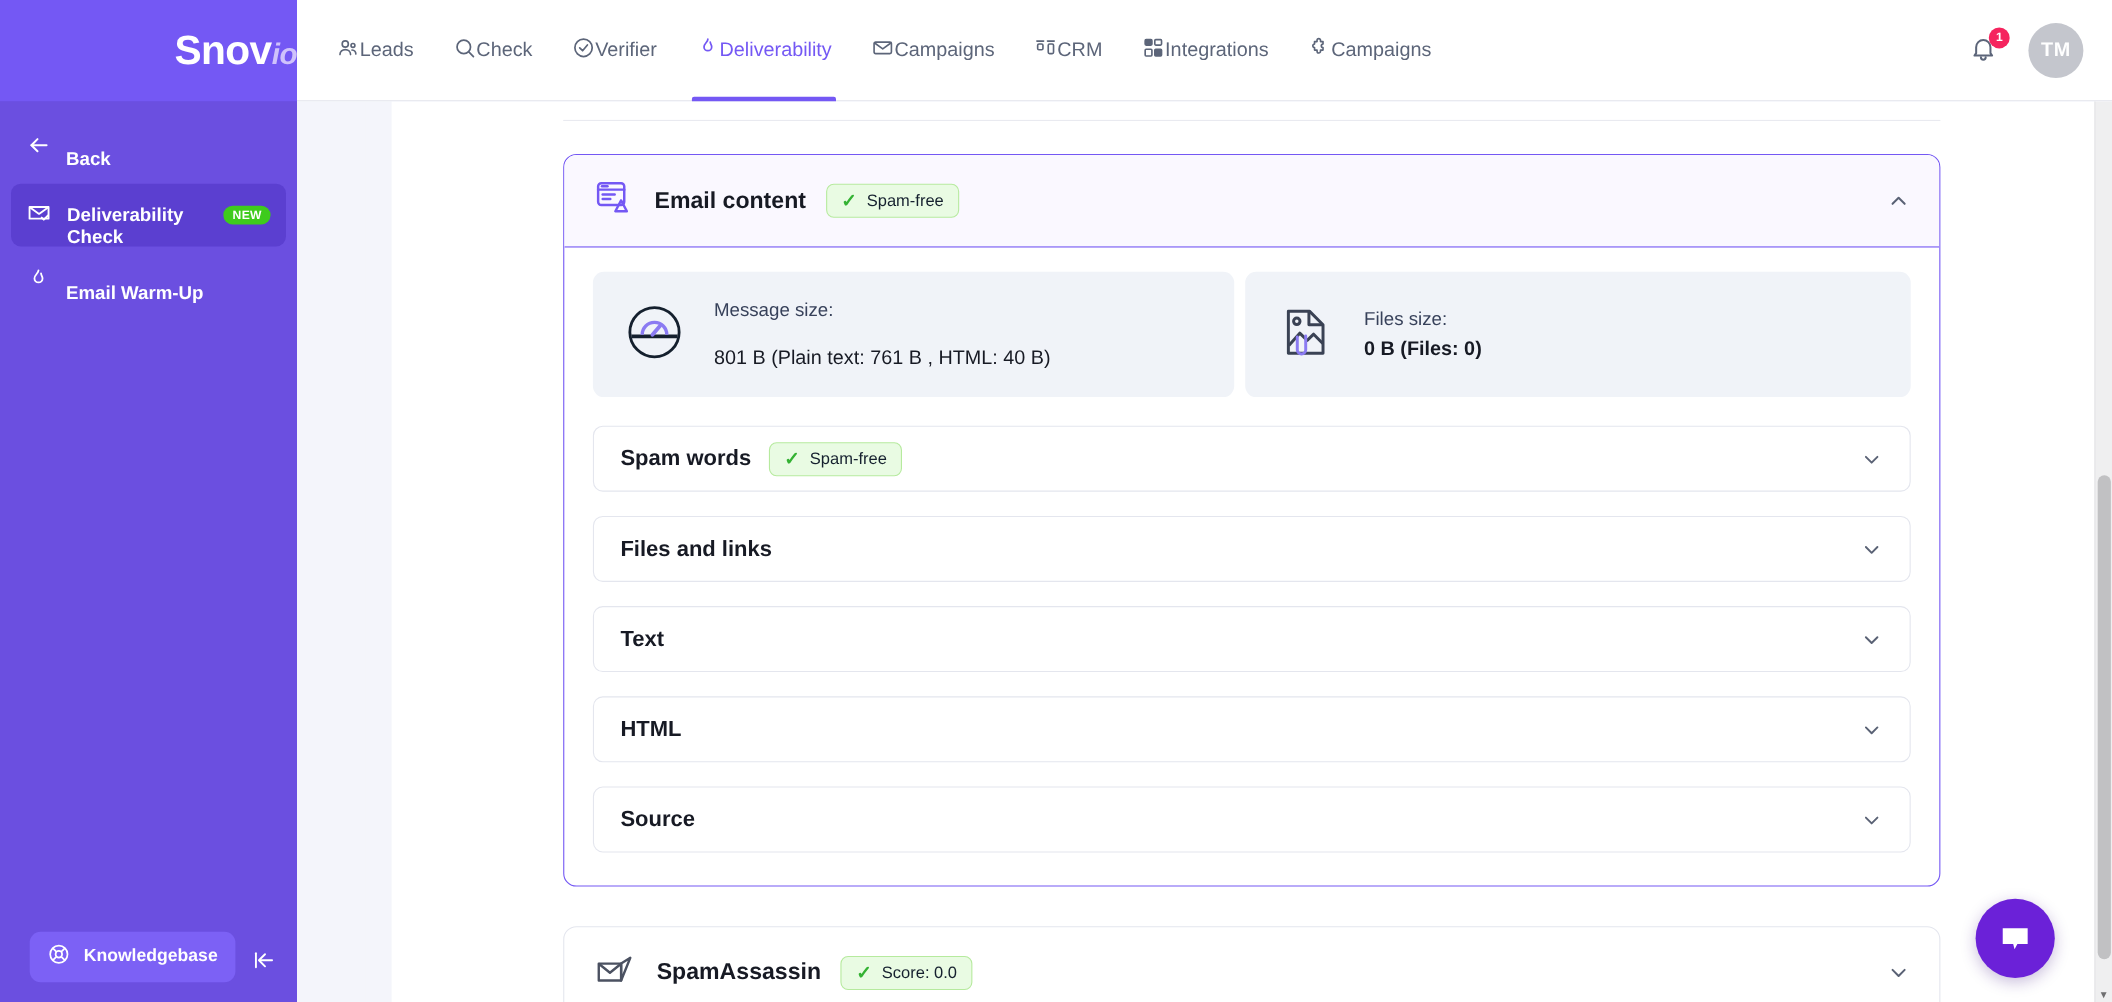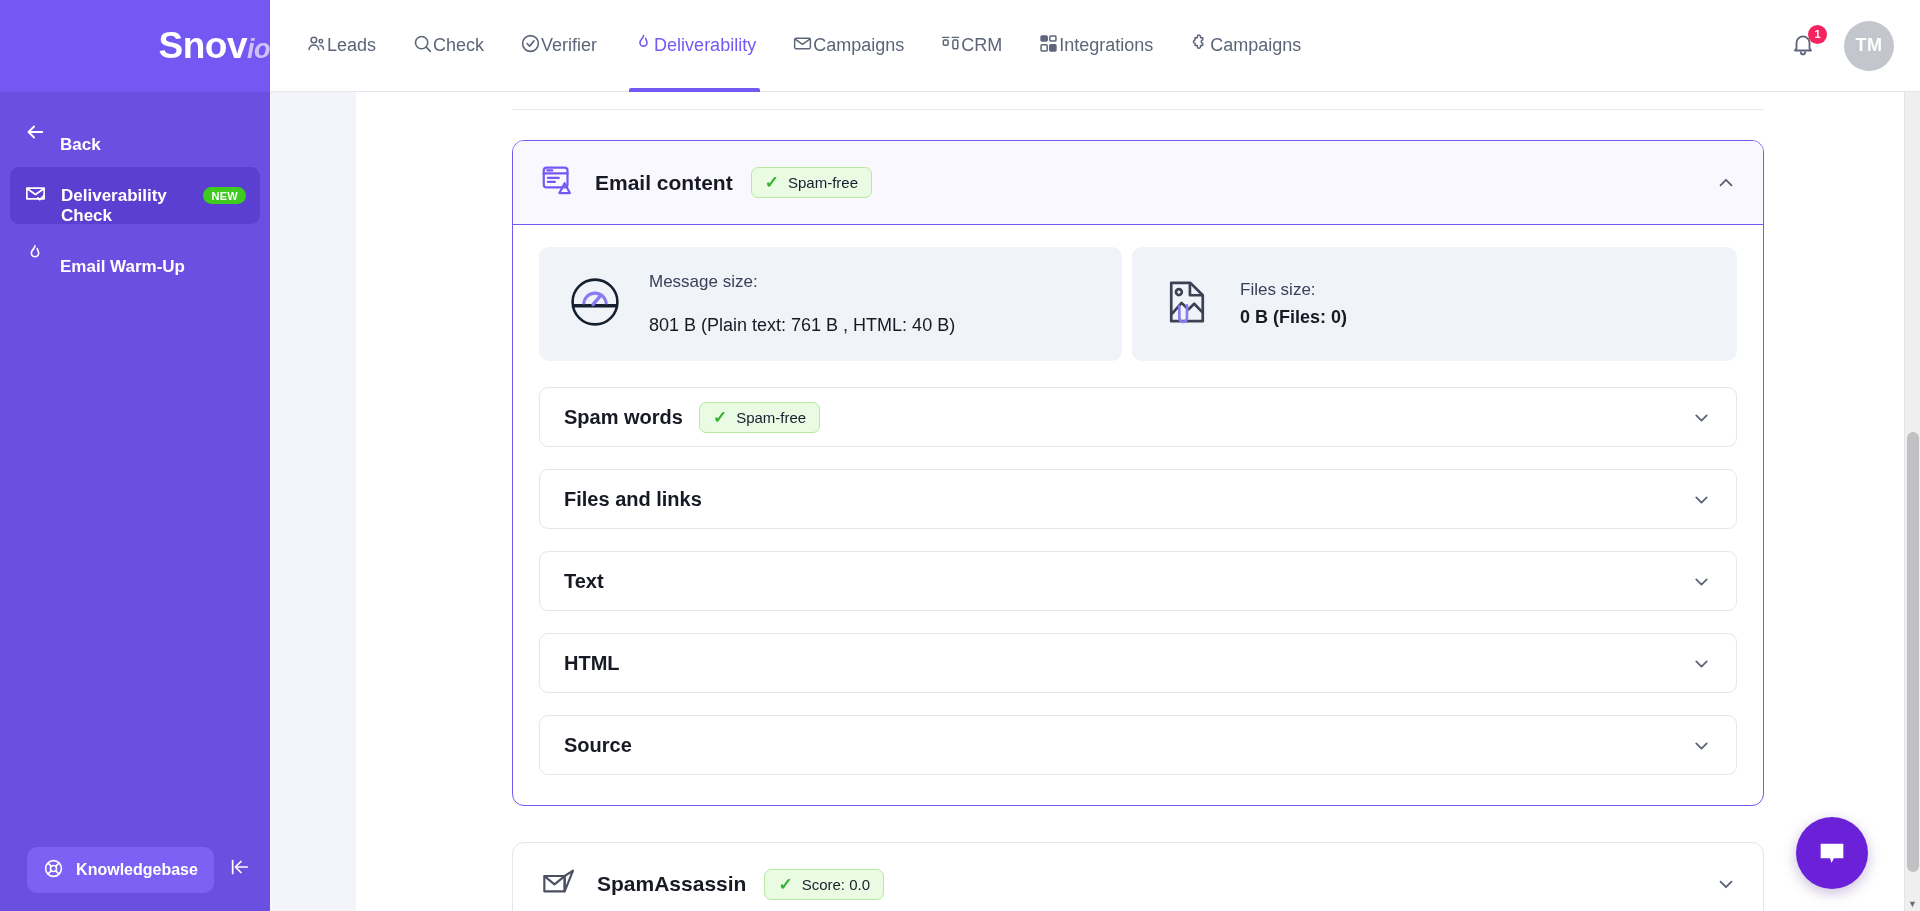--- a/index.html
+++ b/index.html
@@ -46,21 +46,21 @@
   .side-item .lbl { font-weight: 700; margin-top: 20px; }
   .side-item.plain .lbl { font-weight: 700; }
   .badge-new {
     background: #3ecb1d; color: #fff;
     font-size: 11px; font-weight: 700;
     padding: 3px 8px 2px 8px; border-radius: 10px;
     letter-spacing: 0.3px;
   }
   .side-bottom {
     padding: 0 10px 18px 10px;
-    display: flex; align-items: flex-start; gap: 6px; margin-left: 17px;
+    display: flex; align-items: flex-end; gap: 6px; margin-left: 17px;
   }
   .kb-btn {
     flex: 1;
     display: flex; align-items: center; justify-content: center; gap: 12px;
     background: #7c61f5;
     border-radius: 10px;
     height: 46px;
     color: #fff; font-size: 16px; font-weight: 700;
     cursor: pointer;
   }

